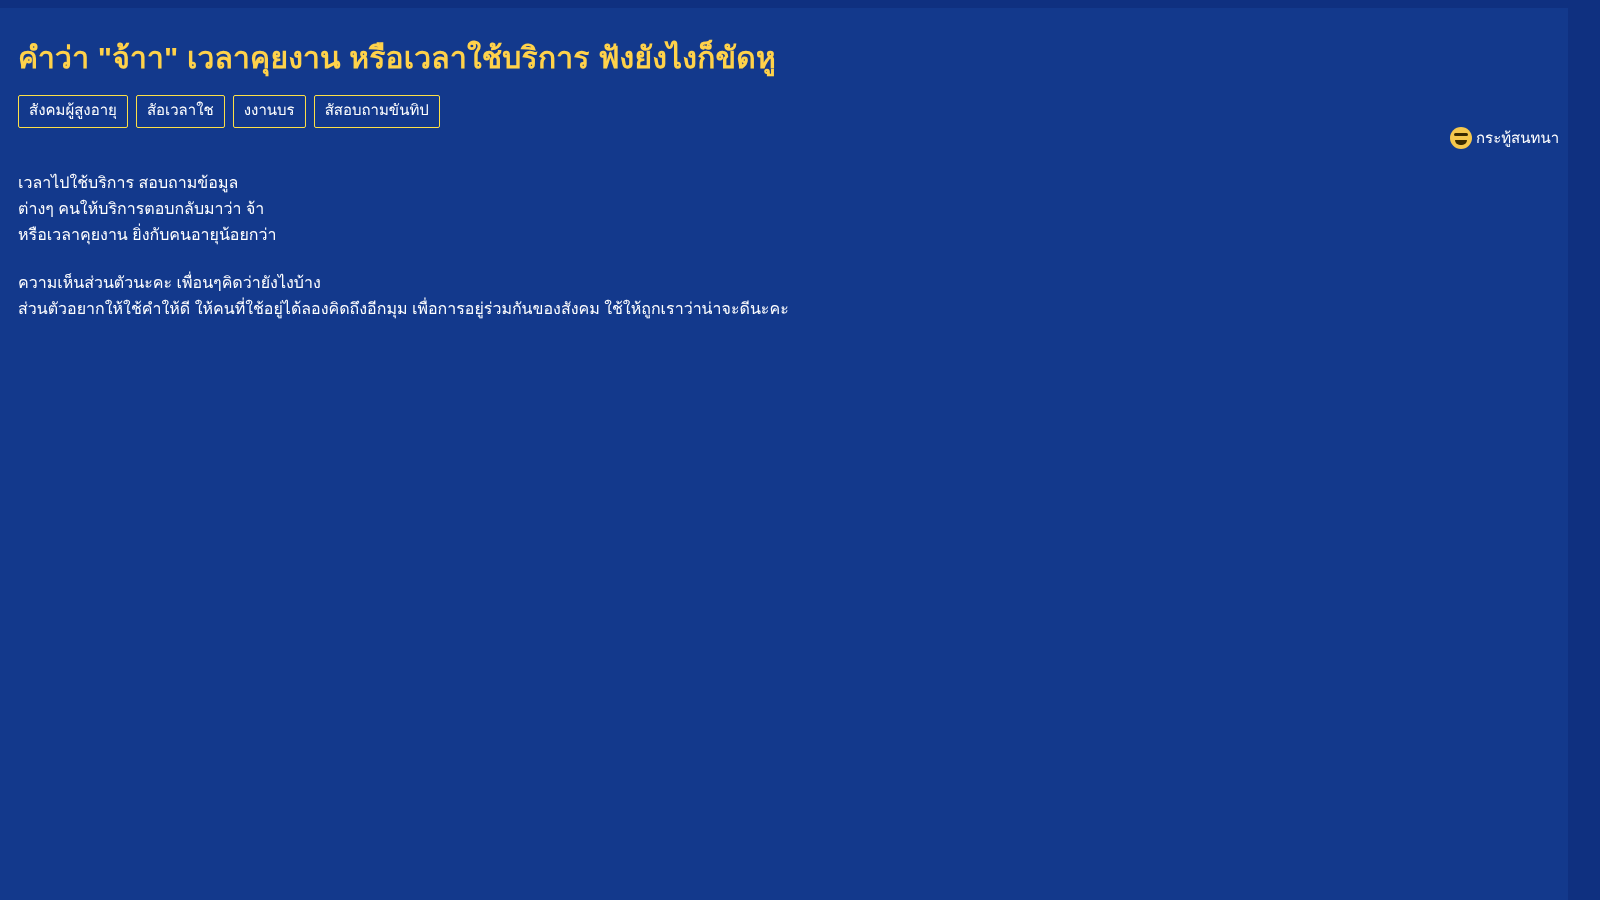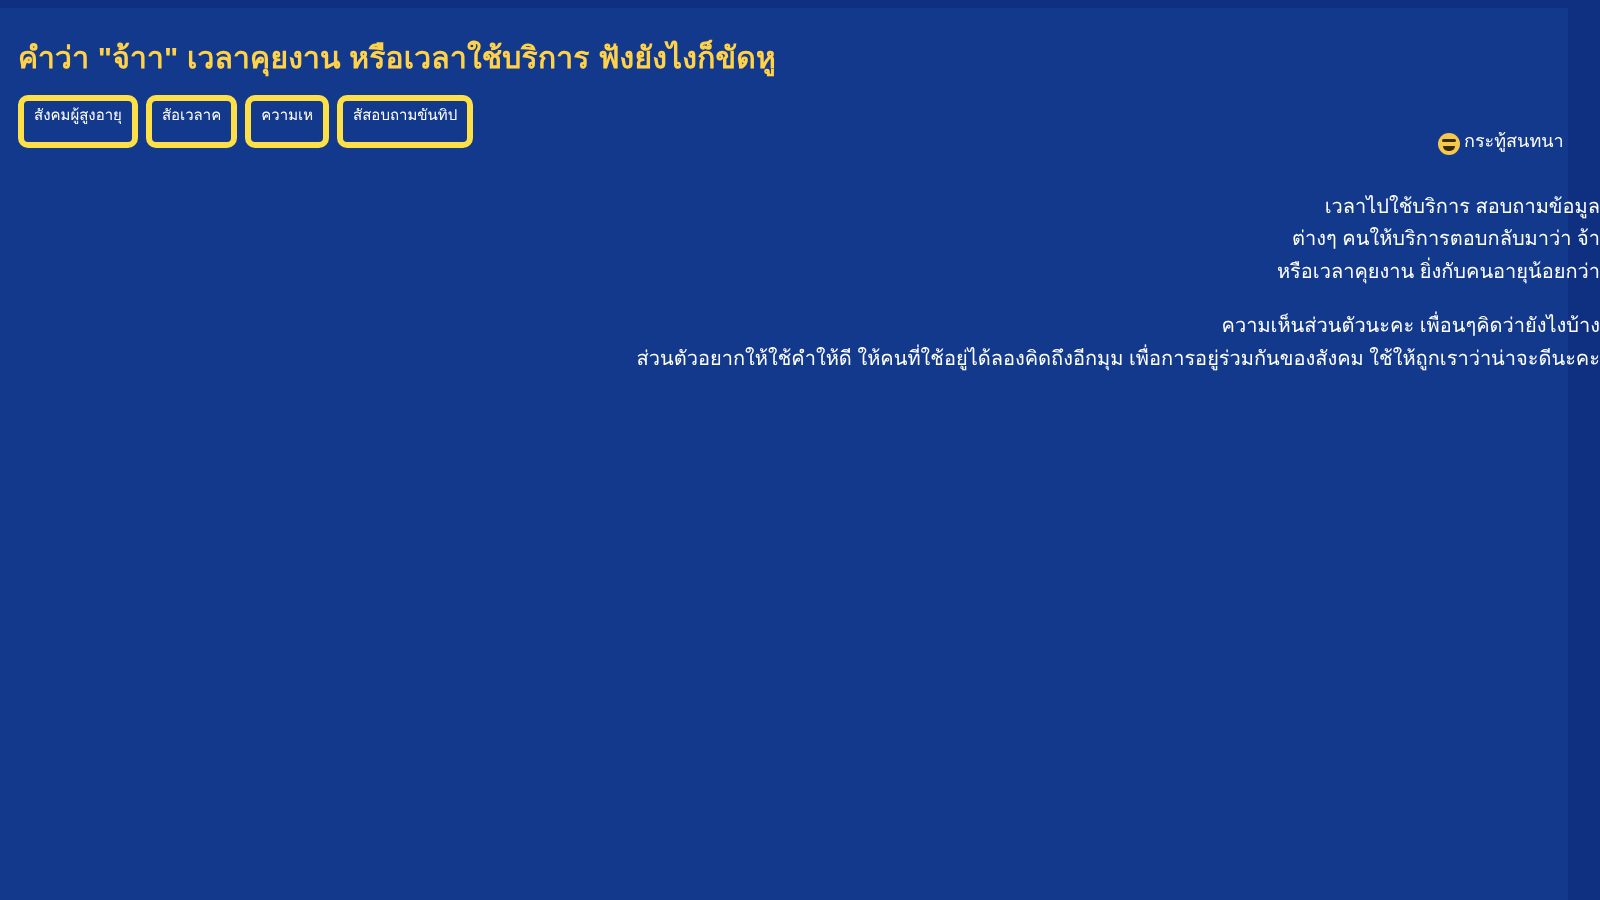--- a/index.html
+++ b/index.html
@@ -52,38 +52,38 @@
     margin: 30px 0 0 0;
     letter-spacing: 0.2px;
   }
   .tag-row {
     display: flex;
     align-items: center;
     gap: 8px;
     margin-top: 18px;
   }
   .tag {
-    border: 6px solid #fde047;
+    border: 1px solid #fde047;
     background: transparent;
     color: #ffffff;
     font-size: 15px;
-    padding: 5px 10px 18px 10px;
-    border-radius: 10px;
+    padding: 5px 10px 8px 10px;
+    border-radius: 2px;
     white-space: nowrap;
     line-height: 1.2;
     cursor: pointer;
   }
   .forum-label {
     position: absolute;
-    right: 12px;
+    right: 0px;
     top: 118px;
     display: flex;
-    align-items: flex-end;
+    align-items: center;
     gap: 4px;
-    font-size: 18px;
+    font-size: 15px;
     color: #ffffff;
     white-space: nowrap;
     overflow: hidden;
     width: 150px;
   }
   .emoji-icon {
     width: 22px;
     height: 22px;
     border-radius: 50%;
     background: #f6c84c;
@@ -107,25 +107,24 @@
     position: absolute;
     left: 5px;
     top: 13px;
     width: 12px;
     height: 5px;
     border-radius: 0 0 6px 6px;
     background: #3a2a00;
   }
   .post-body {
     margin-top: 42px;
-    font-size: 20px;
+    font-size: 16px;
     line-height: 1.62;
     color: #ffffff;
     max-width: 1600px;
-    text-align: right;
   }
   .para {
     margin: 0 0 22px 0;
     white-space: pre-wrap;
   }
   .para:last-child {
     margin-bottom: 0;
     margin-top: 20px;
   }
 </style>
@@ -135,22 +134,22 @@
 <div class="page">
   <div class="top-strip"></div>
   <div class="right-strip"></div>
 
   <div class="content">
 
     <h1 class="thread-title">คำว่า "จ้าา" เวลาคุยงาน หรือเวลาใช้บริการ ฟังยังไงก็ขัดหู</h1>
 
     <div class="tag-row">
       <a class="tag">สังคมผู้สูงอายุ</a>
-      <a class="tag">สัอเวลาค</a>
-      <a class="tag">ความเห</a>
+      <a class="tag">สัอเวลาใช</a>
+      <a class="tag">งงานบร</a>
       <a class="tag">สัสอบถามขันทิป</a>
     </div>
 
     <div class="forum-label">
       <span class="emoji-icon"></span>
       <span>กระทู้สนทนา</span>
     </div>
 
     <div class="post-body">
       <p class="para">เวลาไปใช้บริการ สอบถามข้อมูล

